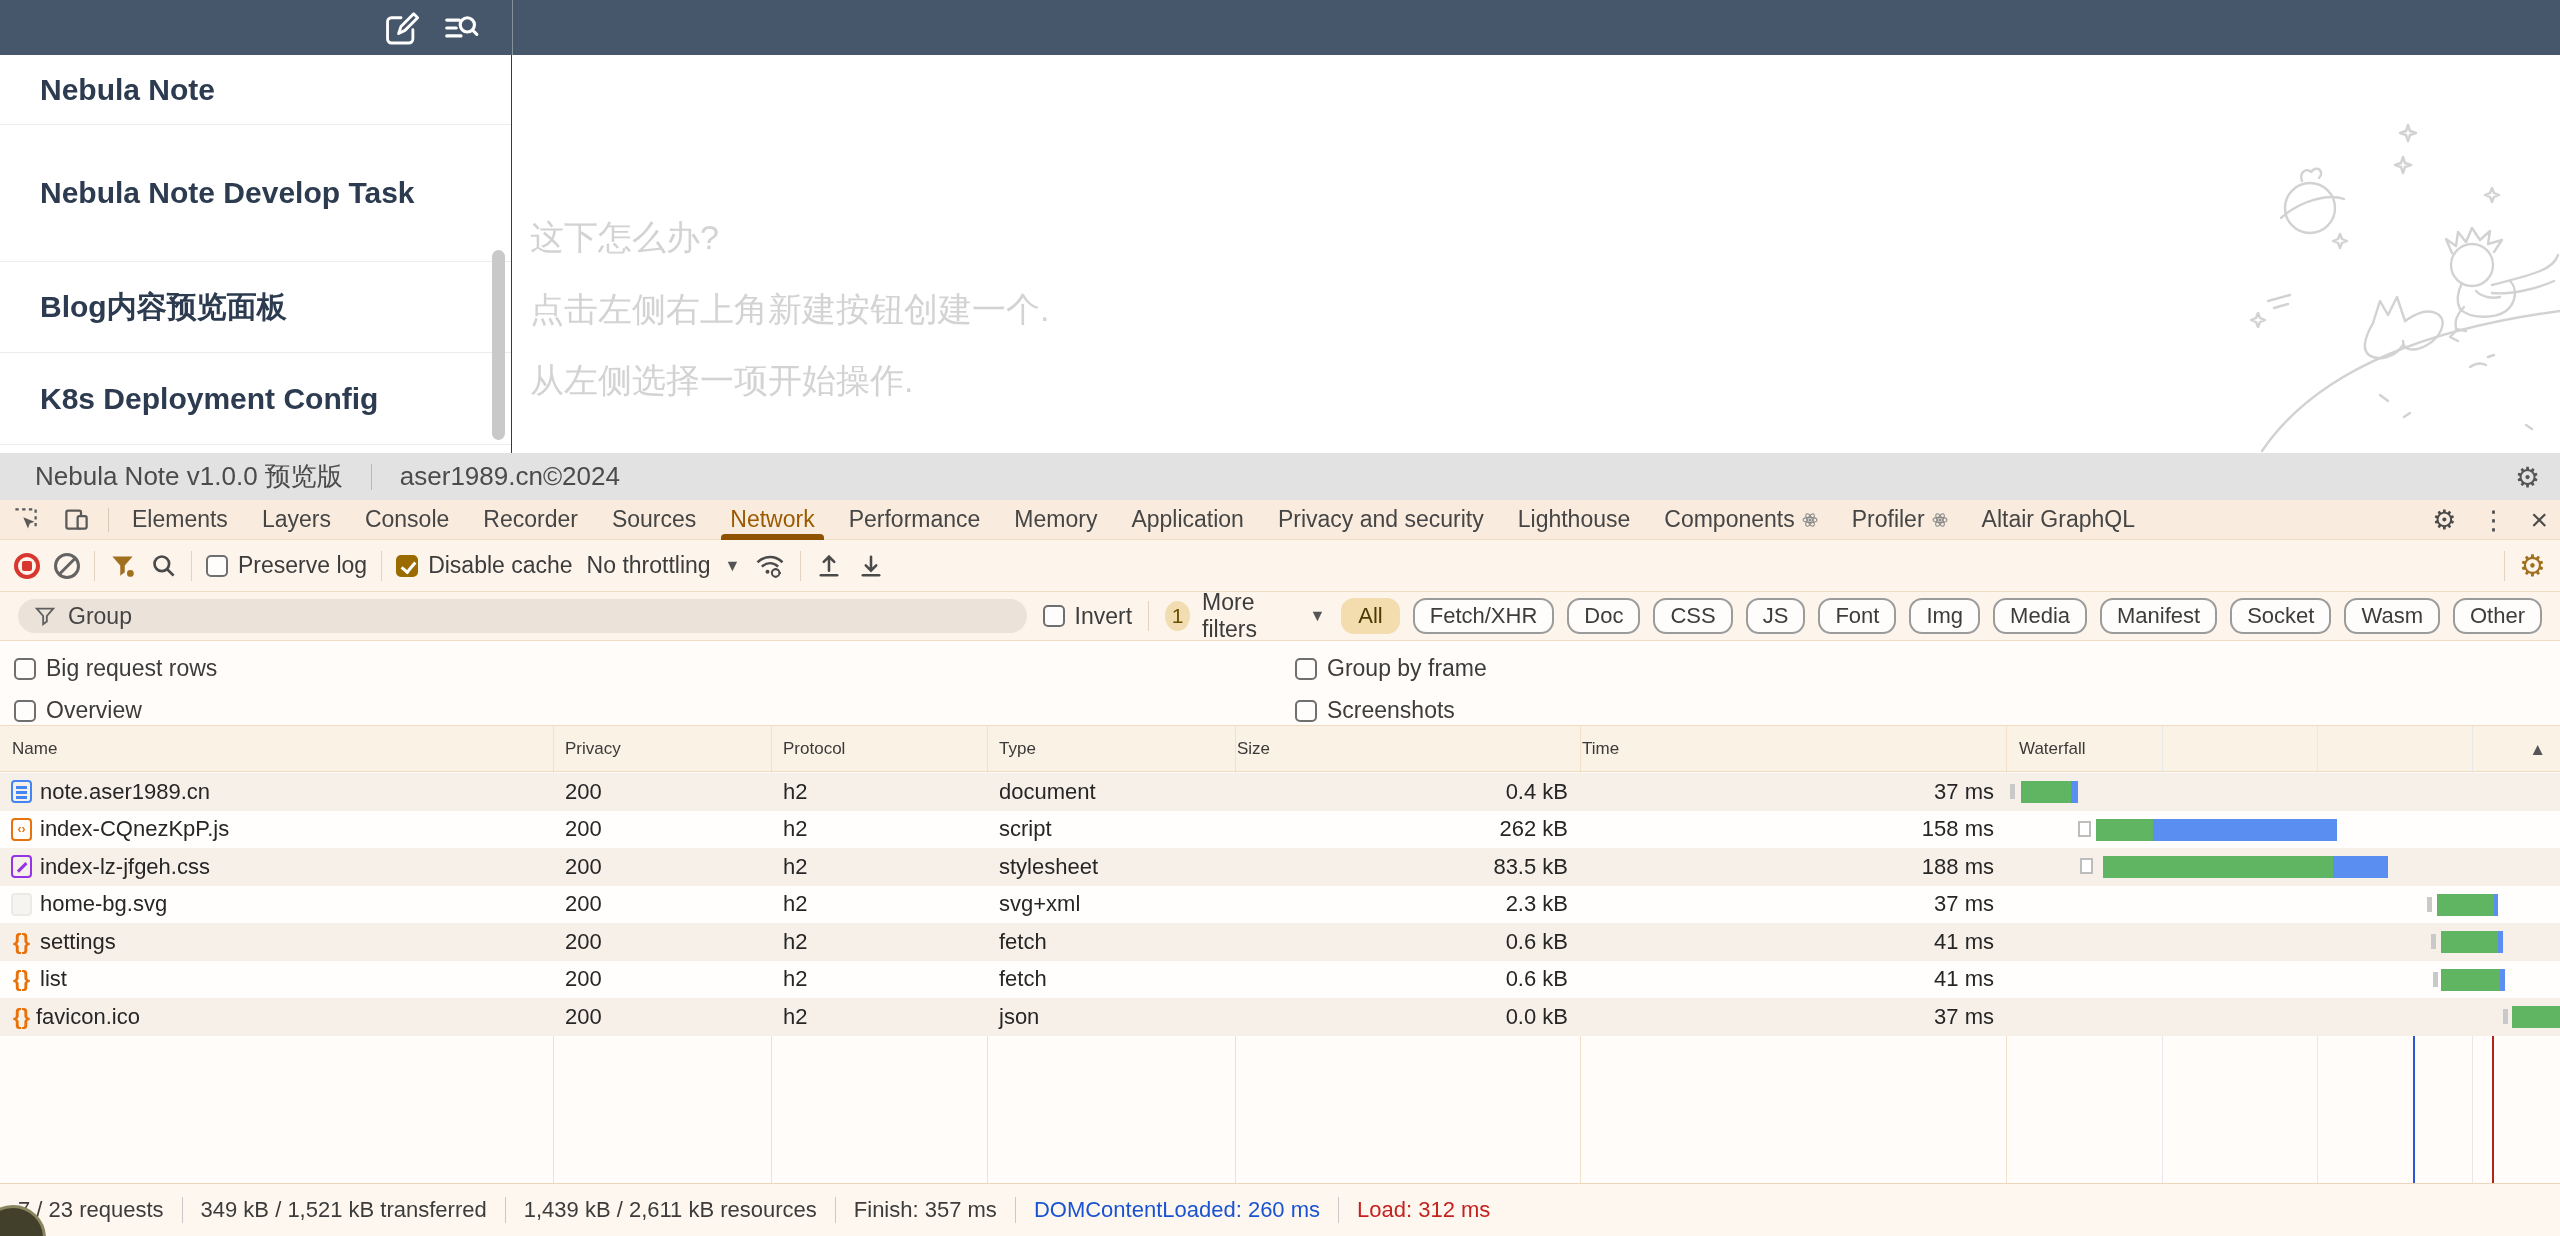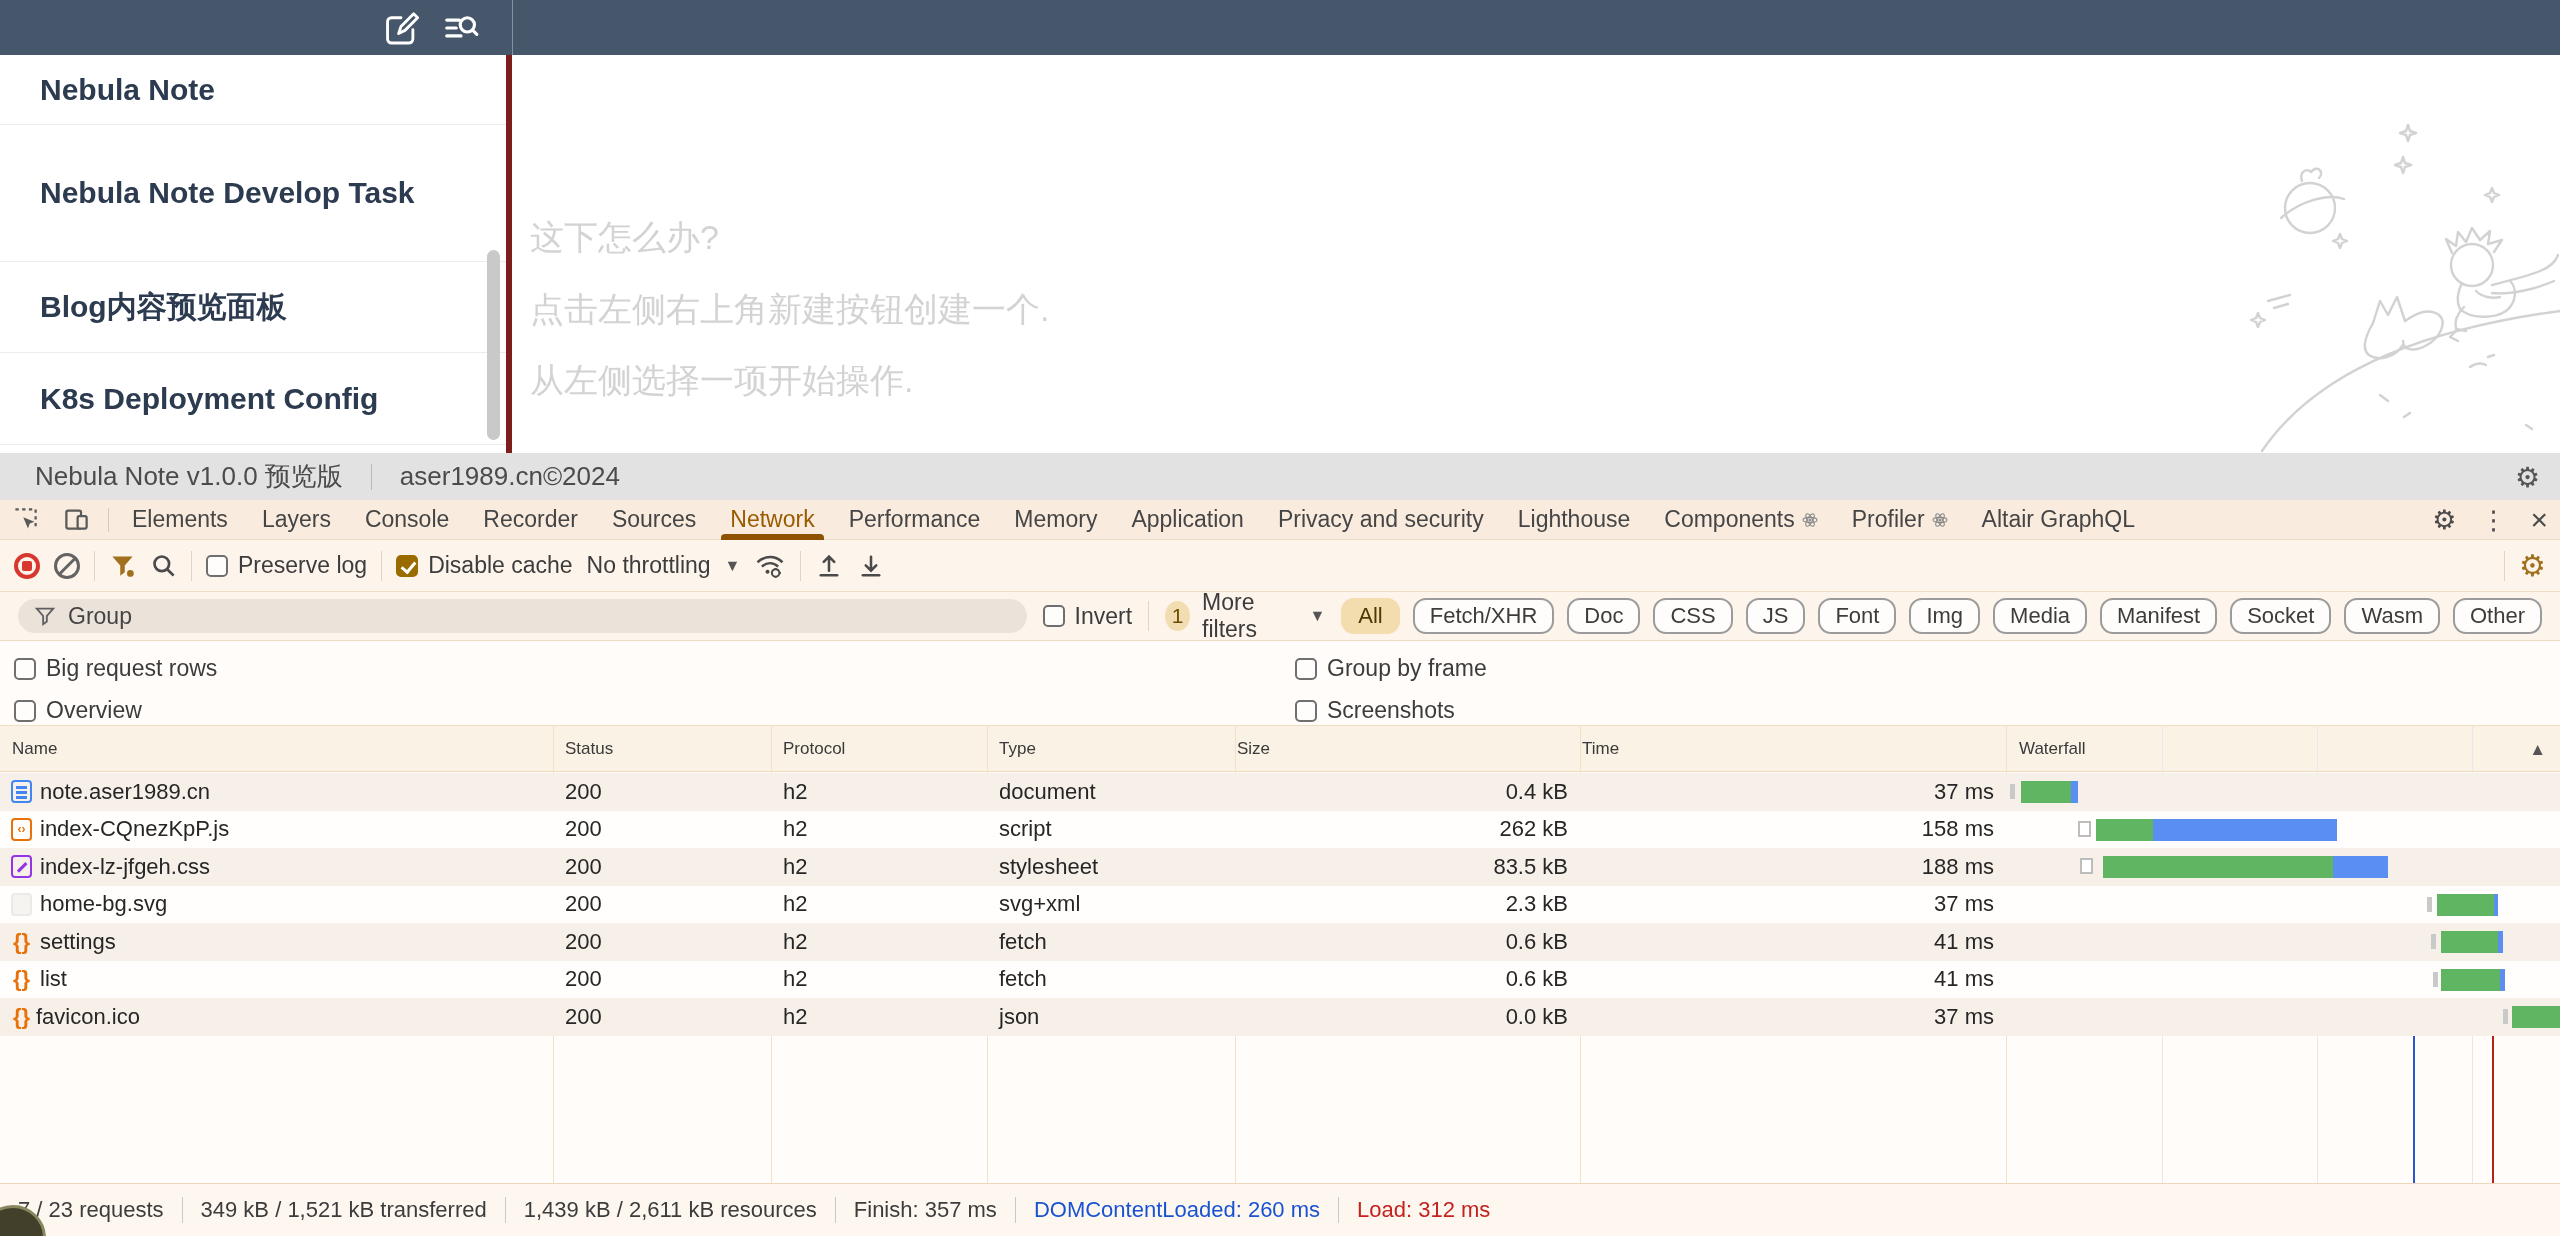--- a/index.html
+++ b/index.html
@@ -7,21 +7,21 @@
     font-family:"Liberation Sans", sans-serif; }
   .screen { position:relative; width:2560px; height:1236px; }
 
   
   .topbar { position:absolute; left:0; top:0; width:2560px; height:55px; background:#46566b; }
   .topbar .divider { position:absolute; left:512px; top:0; width:1px; height:55px; background:rgba(255,255,255,.35); }
   .tb-icons { position:absolute; left:382px; top:9px; display:flex; gap:22px; }
   .tb-icon { background:none; border:none; width:38px; height:38px; cursor:pointer; padding:0; }
 
   
-  .sidebar { position:absolute; left:0; top:55px; width:512px; height:398px; background:#fff; border-right:6px solid #7f1d1d; }
+  .sidebar { position:absolute; left:0; top:55px; width:512px; height:398px; background:#fff; border-right:1px solid #7f1d1d; }
   .side-item { display:flex; align-items:center; padding-left:40px; padding-right:70px;
     font-size:30px; font-weight:bold; color:#2c3b4f; border-bottom:1px solid #ececec; line-height:46px; cursor:pointer; }
   .scroll-thumb { position:absolute; right:6px; top:195px; width:13px; height:190px; border-radius:7px; background:#c9c9c9; }
 
   
   .main { position:absolute; left:513px; top:55px; width:2047px; height:398px; background:#fff; overflow:hidden; }
   .hint { position:absolute; left:17px; font-size:34px; color:#d3d3d3; }
   .hint.l1 { top:160px; } .hint.l2 { top:232px; } .hint.l3 { top:303px; }
   .prince { position:absolute; right:0; top:40px; }
 
@@ -382,21 +382,21 @@
       <label class="cb-row opt" style="left:1295px; top:56px;">
         <span class="cbx"></span>
           <span>Screenshots</span>
       </label>
     </div>
 
     <div class="dt-table">
       <div class="dt-header" id="dt-header">
         <span class="sort-arrow">▲</span>
       <span class="hcell" style="left: 12px;">Name</span>
-          <span class="hcell" style="left: 565px;">Status</span>
+          <span class="hcell" style="left: 565px;">Privacy</span>
           <span class="hcell" style="left: 783px;">Protocol</span>
           <span class="hcell" style="left: 999px;">Type</span>
           <span class="hcell" style="left: 1237px;">Size</span>
           <span class="hcell" style="left: 1582px;">Time</span>
           <span class="hcell" style="left: 2019px;">Waterfall</span>
         </div>
       <div id="dt-overlays">
           <div class="colsep" style="left: 553px;"></div>
           <div class="colsep" style="left: 771px;"></div>
           <div class="colsep" style="left: 987px;"></div>

